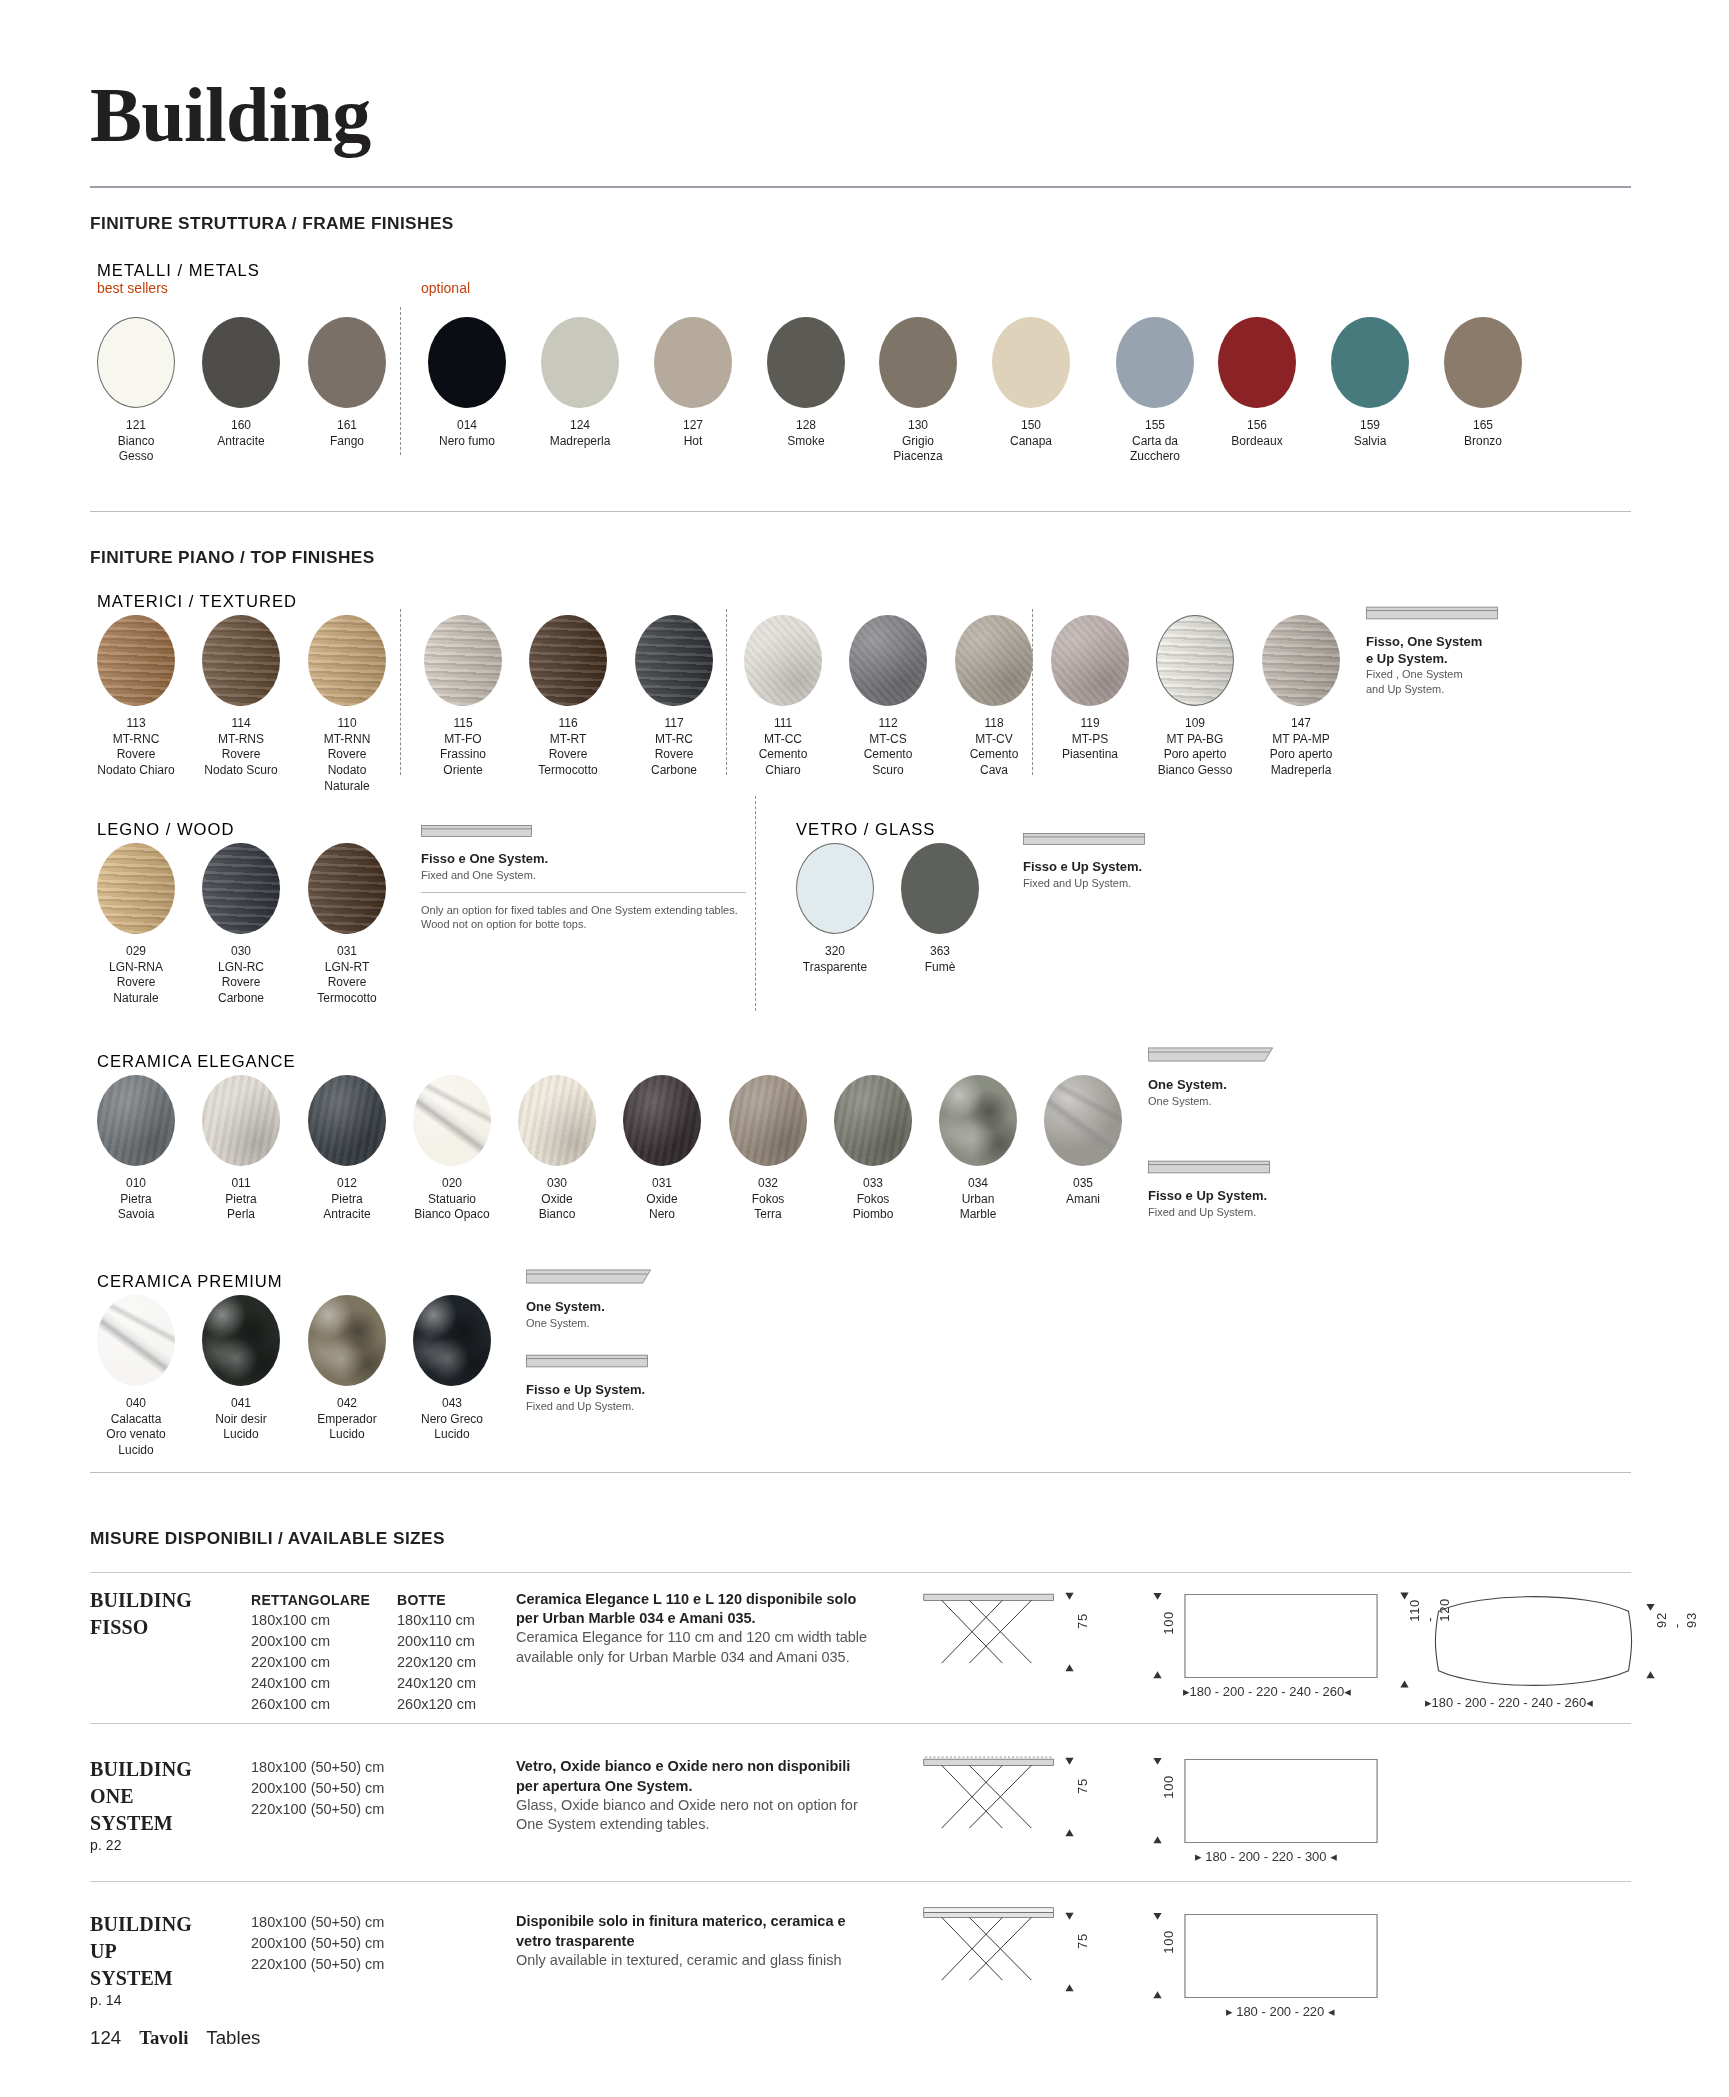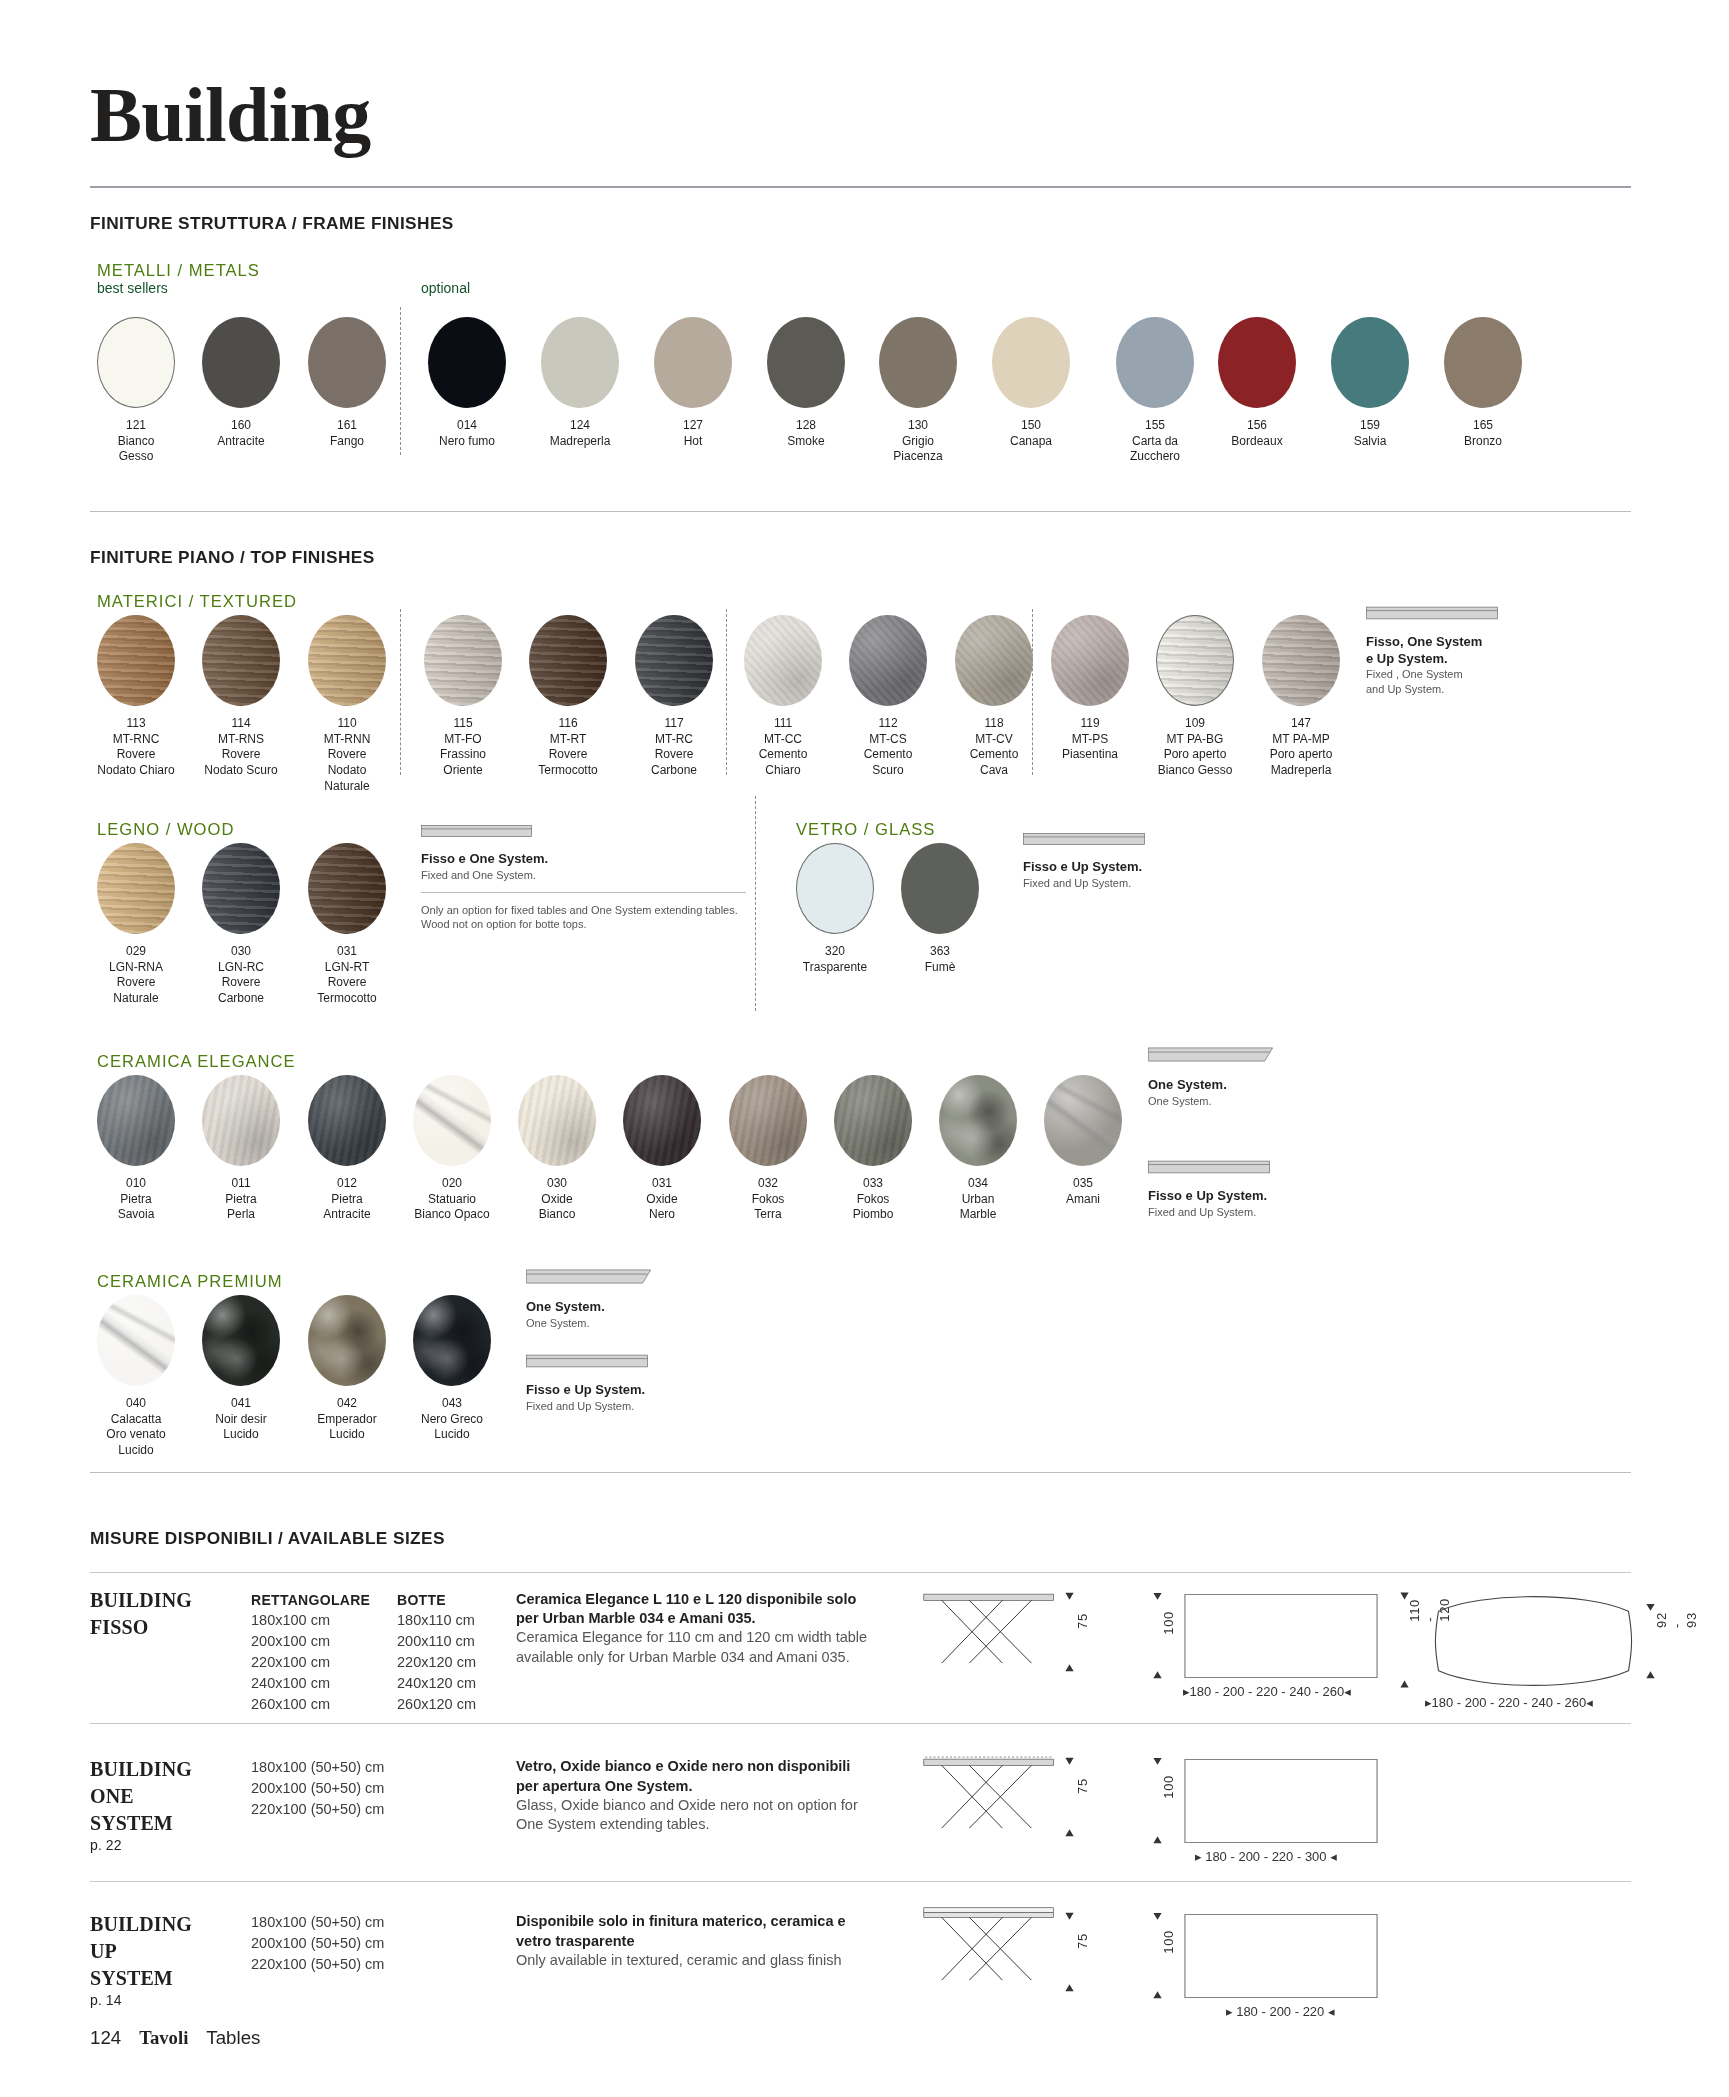--- a/index.html
+++ b/index.html
@@ -23,24 +23,24 @@
   }
   .rule-main { position:absolute; left:90px; width:1541px; height:2.1px; background:#9aa0a6; }
   .rule-thin { position:absolute; left:90px; width:1541px; height:1.4px; background:#b9bdc2; }
 
   h2.sec {
     position:absolute; left:90px;
     font-size:17.3px; font-weight:700; letter-spacing:0.4px; color:#221f1f;
   }
   h3.sub {
     position:absolute; left:97px;
-    font-size:16.6px; font-weight:400; letter-spacing:1px; color:#4d7c0f;
+    font-size:16.6px; font-weight:400; letter-spacing:1px; color:#000000;
   }
   .small-lbl {
-    position:absolute; font-size:14px; font-weight:400; color:#14532d;
+    position:absolute; font-size:14px; font-weight:400; color:#c2410c;
   }
 
   
   .sw-row { position:absolute; }
   .sw { position:absolute; width:78px; }
   .sw .disc {
     width:78px; height:91px; border-radius:50%;
     background-position:center; background-size:cover;
   }
   .sw .disc.outline { border:0.7px solid #6d6d6d; }

